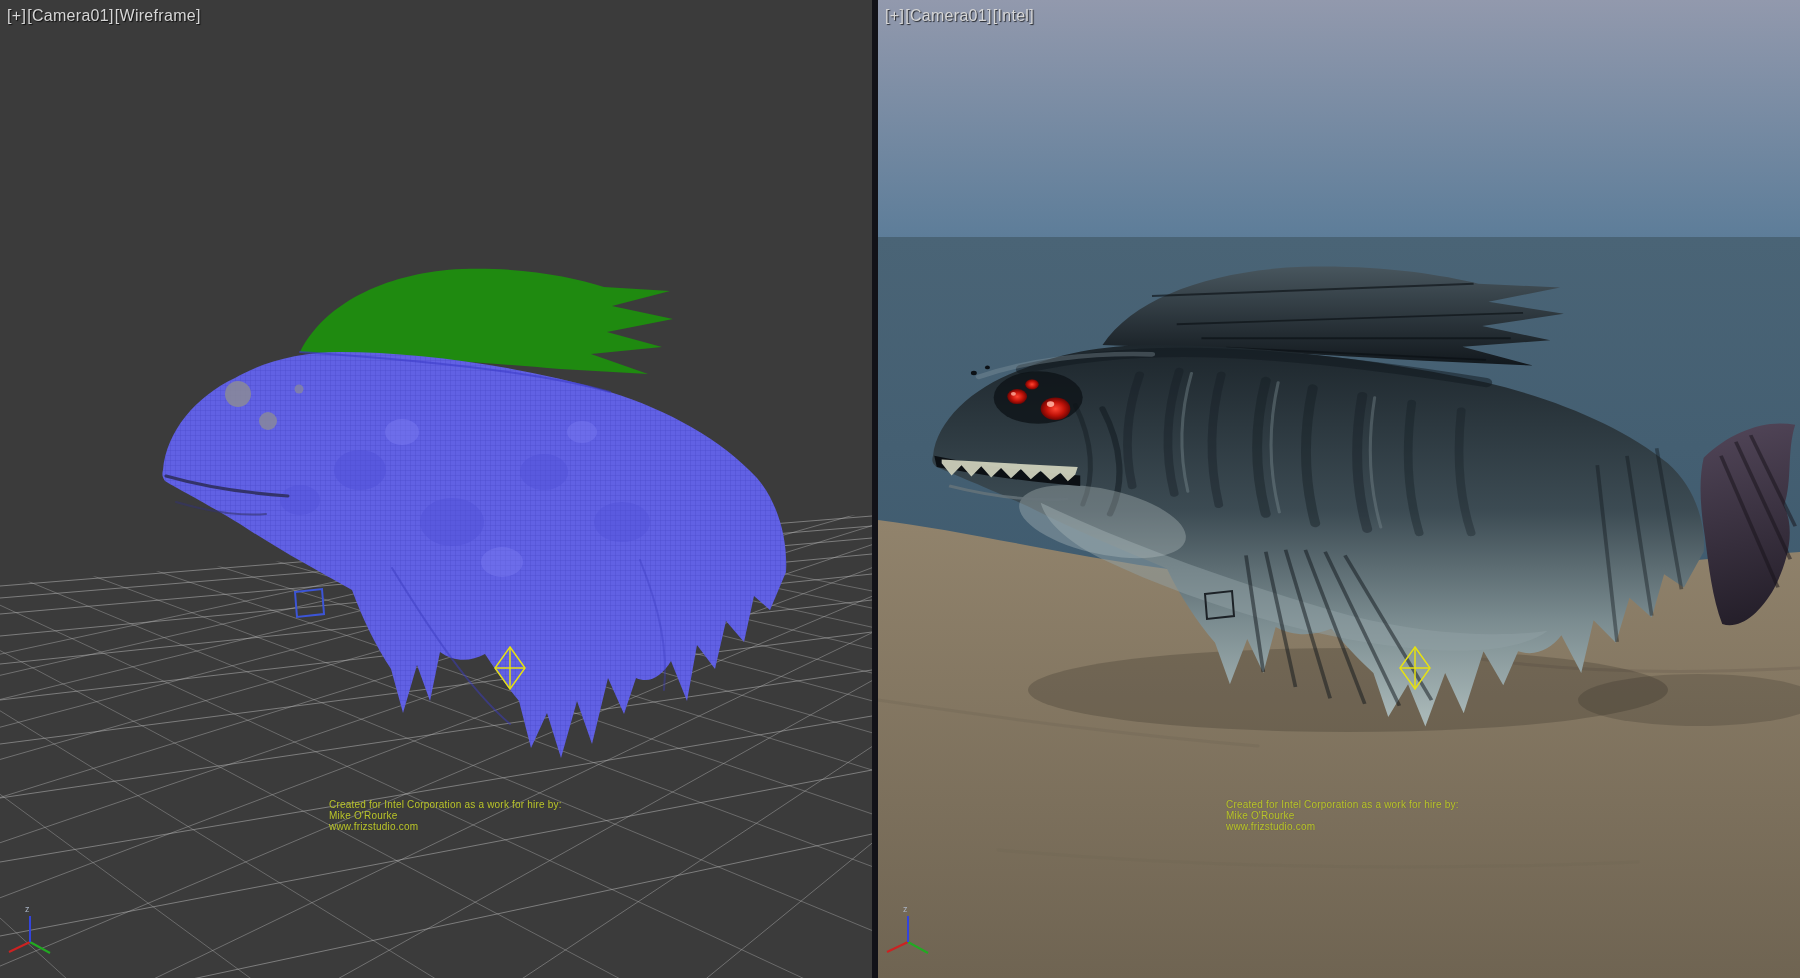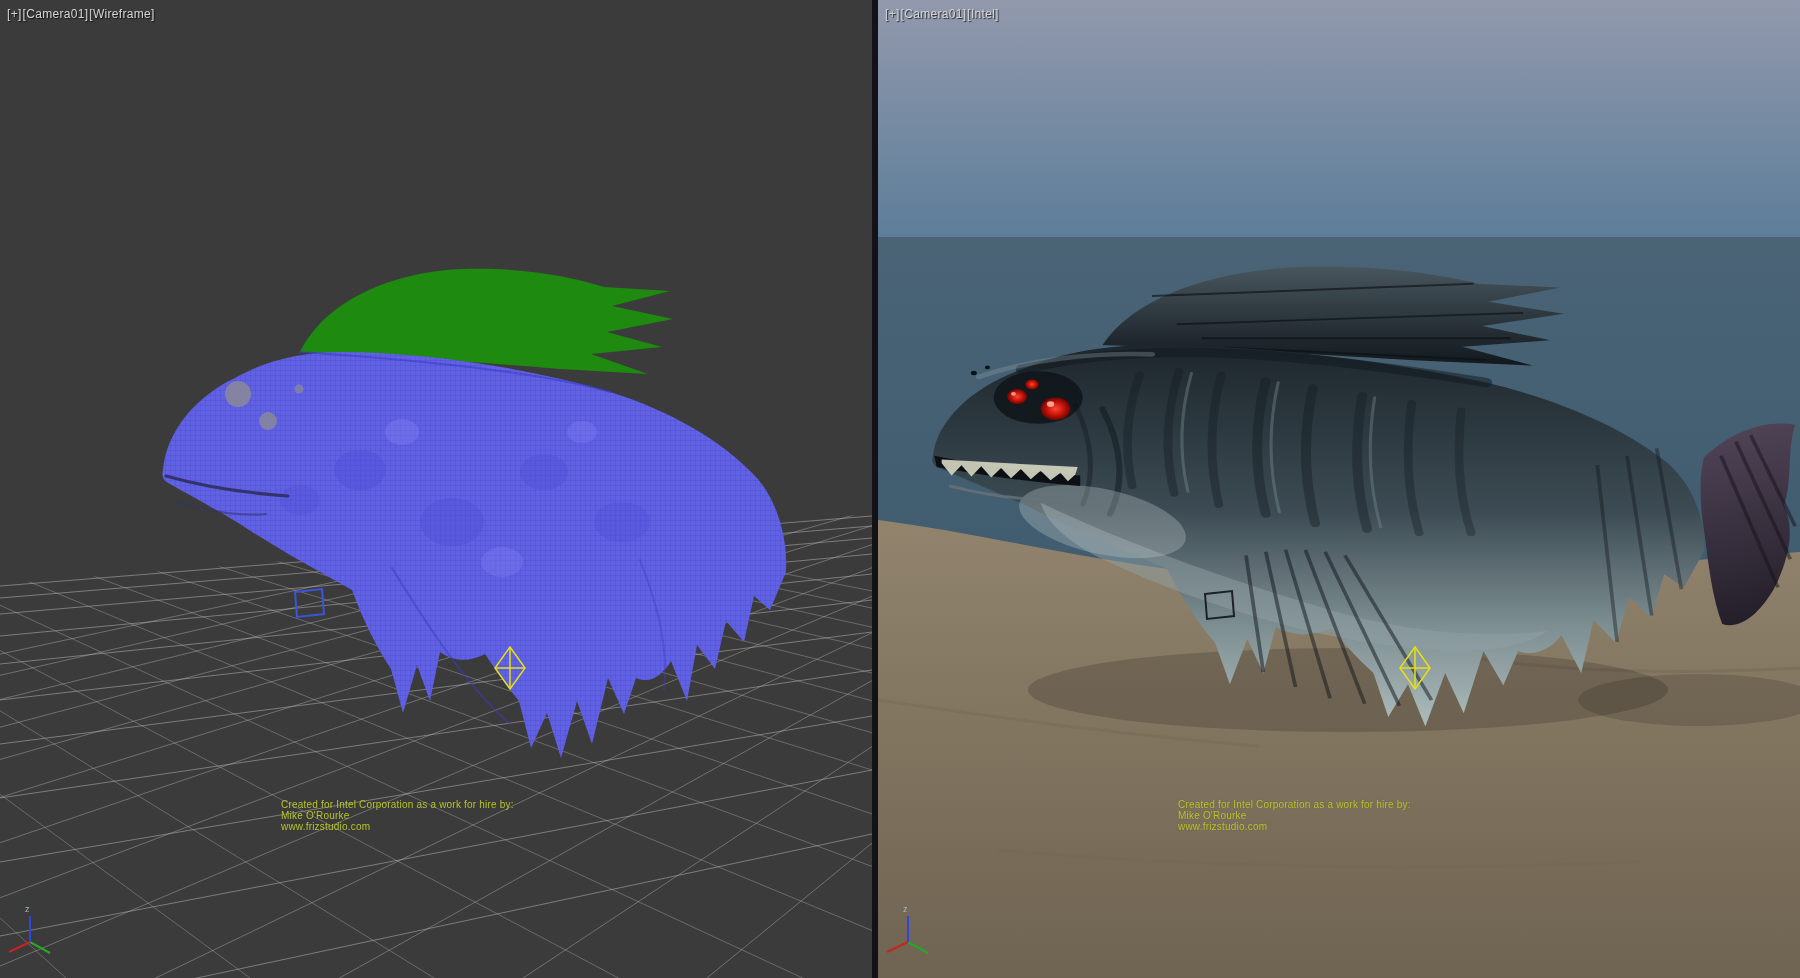--- a/index.html
+++ b/index.html
@@ -3,27 +3,27 @@
 <meta charset="utf-8">
 <style>
   html,body{margin:0;padding:0;background:#000;}
   .stage{position:relative;width:1800px;height:978px;display:flex;overflow:hidden;
          font-family:"Liberation Sans",sans-serif;}
   .vp{position:relative;height:978px;overflow:hidden;}
   .vp-left{width:872px;background:var(--wireframe-bg,#3b3b3b);}
   .vp-right{width:922px;background:#5d7d99;}
   .divider{width:6px;height:978px;background:#121218;}
   .scene{position:absolute;left:0;top:0;}
-  .vp-label{position:absolute;left:7px;top:7px;font-size:12px;letter-spacing:.3px;
+  .vp-label{position:absolute;left:7px;top:7px;font-size:16px;letter-spacing:.3px;
             color:var(--label-text,#d6d6d6);text-shadow:1px 1px 1px rgba(0,0,0,.75);
             user-select:none;cursor:default;white-space:nowrap;}
   .vp-label span{margin-right:1px;}
   .watermark{position:absolute;top:799px;color:var(--watermark-yellow,#b9c42e);
              font-size:10px;line-height:11px;letter-spacing:.2px;
-             text-shadow:0 0 1px rgba(60,60,0,.4);white-space:nowrap;}
+             text-shadow:0 0 1px rgba(60,60,0,.4);white-space:nowrap;margin-left:48px;}
   .wm-left{left:281px;}
   .wm-right{left:300px;}
   .axis-text{font-size:9px;fill:#aab4c4;font-family:"Liberation Sans",sans-serif;}
 </style>
 </head>
 <body>
 
 <svg width="0" height="0" style="position:absolute" aria-hidden="true">
   <defs>
     <path id="p-body" d="M163,470 C166,432 196,396 235,378 C262,362 300,352 340,352

